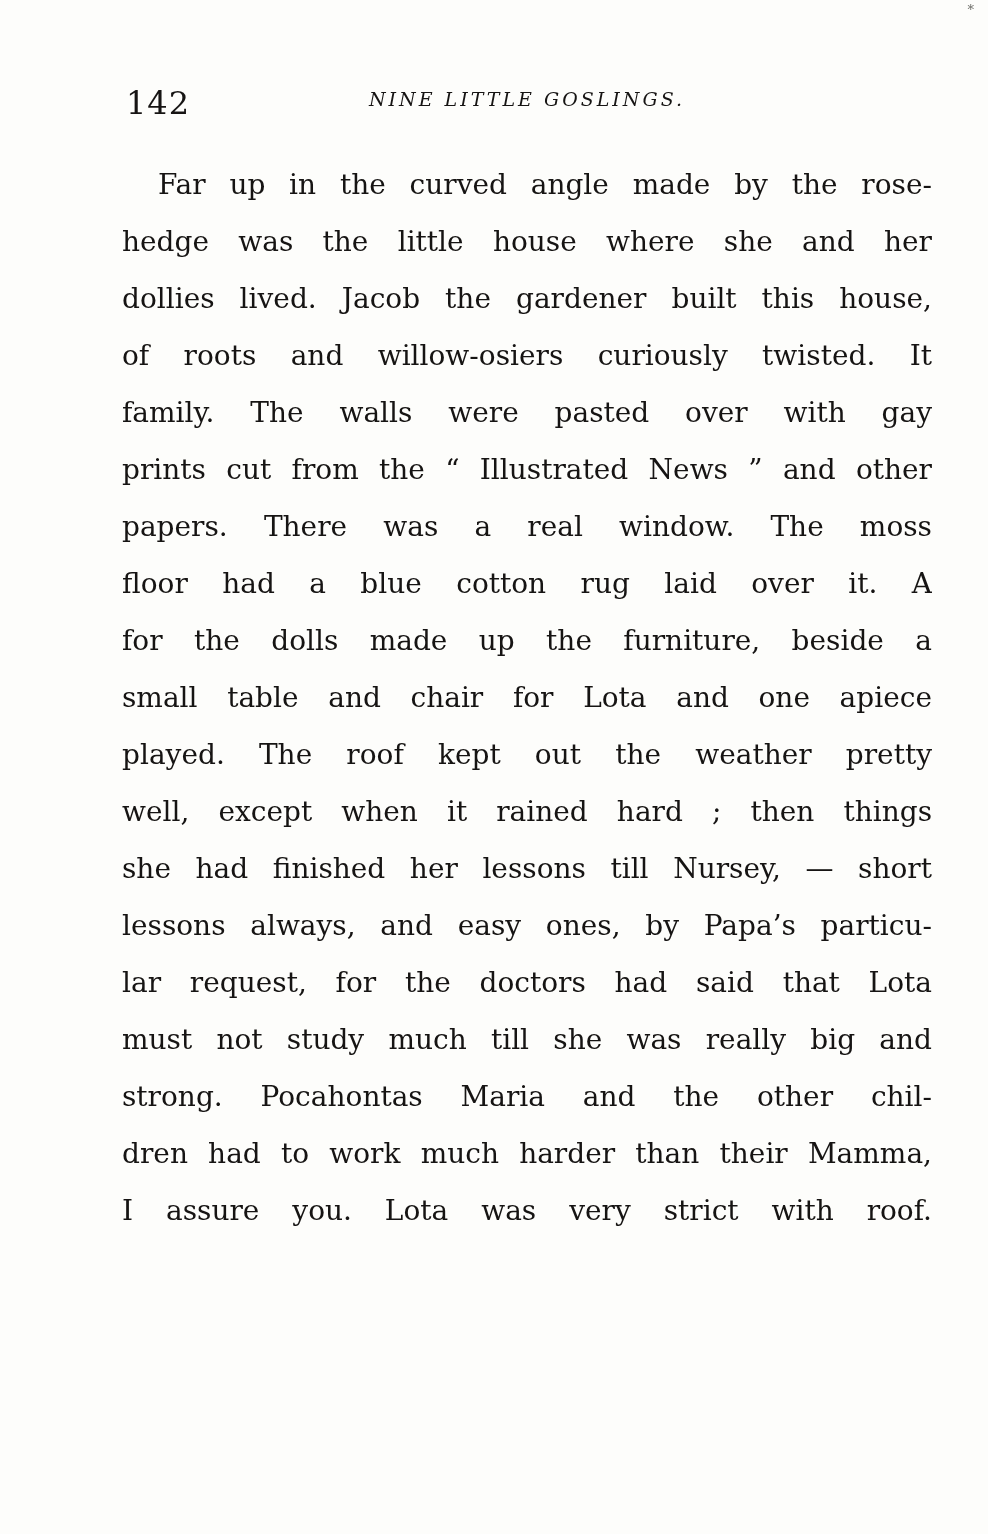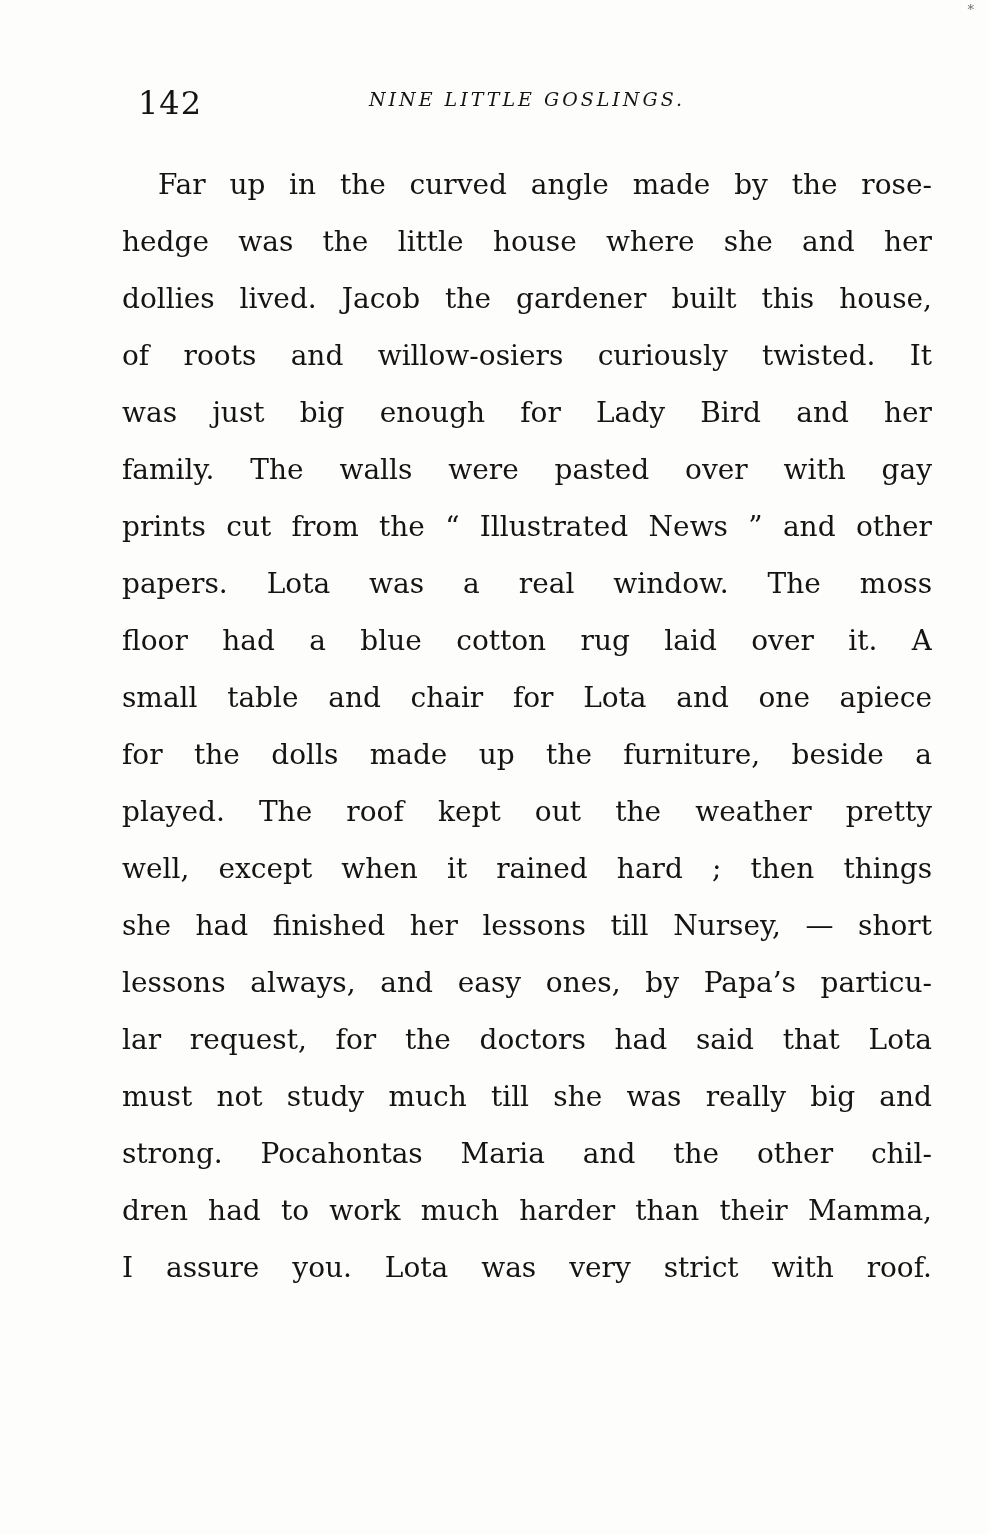--- a/index.html
+++ b/index.html
@@ -33,21 +33,21 @@
     top: 84px;
     width: 810px;
   }
   .running-head {
     position: relative;
     height: 46px;
     margin-bottom: 26px;
   }
   .page-number {
     position: absolute;
-    left: 16px;
+    left: 4px;
     top: 0;
     font-size: 32px;
     letter-spacing: 1px;
   }
   .running-title {
     display: block;
     text-align: center;
     font-style: italic;
     font-size: 19px;
     letter-spacing: 3px;
@@ -83,27 +83,26 @@
     <div class="running-head">
       <span class="page-number">142</span>
       <span class="running-title">NINE LITTLE GOSLINGS.</span>
     </div>
 
     <div class="body-text">
       <div class="line indent">Far up in the curved angle made by the rose-</div>
       <div class="line">hedge was the little house where she and her</div>
       <div class="line">dollies lived.  Jacob the gardener built this house,</div>
       <div class="line">of roots and willow-osiers curiously twisted.  It</div>
-      <div class="line">was just big enough for Lady Bird and her</div>
       <div class="line">family.  The walls were pasted over with gay</div>
       <div class="line">prints cut from the “ Illustrated News ” and other</div>
-      <div class="line">papers.  Lota was a real window.  The moss</div>
+      <div class="line">papers.  There was a real window.  The moss</div>
       <div class="line">floor had a blue cotton rug laid over it.  A</div>
+      <div class="line">for the dolls made up the furniture, beside a</div>
       <div class="line">small table and chair for Lota and one apiece</div>
-      <div class="line">for the dolls made up the furniture, beside a</div>
       <div class="line">played.  The roof kept out the weather pretty</div>
       <div class="line">well, except when it rained hard ; then things</div>
       <div class="line">she had finished her lessons till Nursey, — short</div>
       <div class="line">lessons always, and easy ones, by Papa’s particu-</div>
       <div class="line">lar request, for the doctors had said that Lota</div>
       <div class="line">must not study much till she was really big and</div>
       <div class="line">strong.  Pocahontas Maria and the other chil-</div>
       <div class="line">dren had to work much harder than their Mamma,</div>
       <div class="line">I assure you.   Lota was very strict with roof.</div>
     </div>

